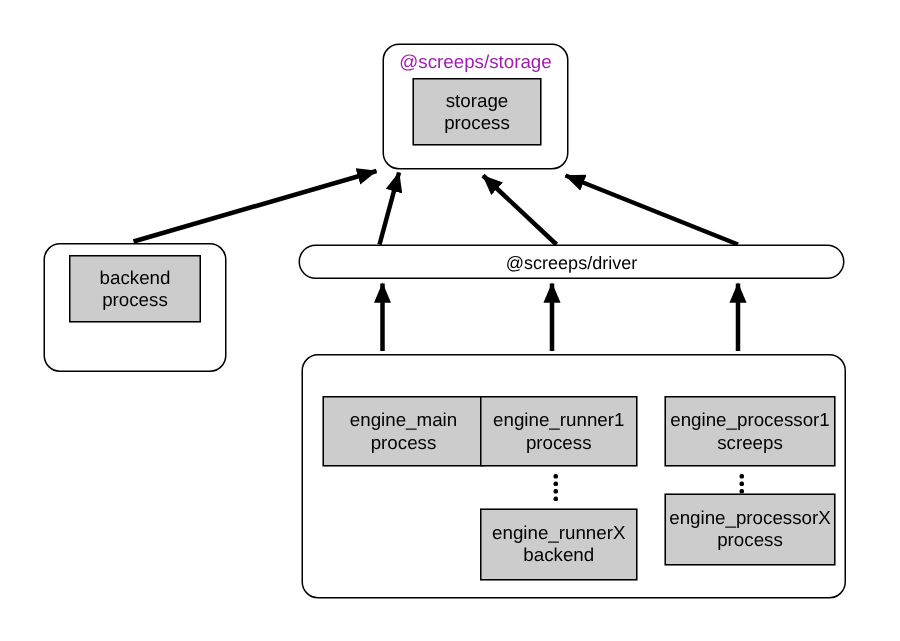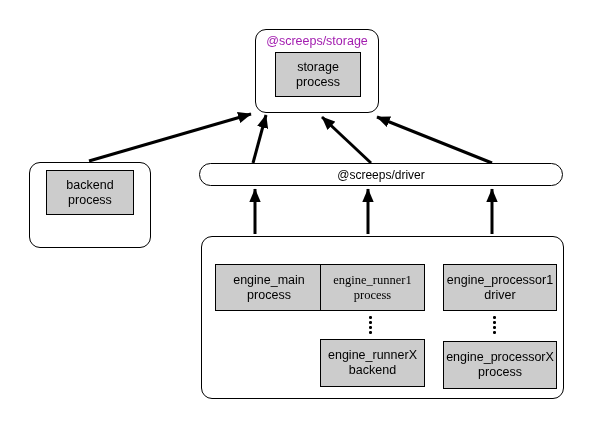--- a/index.html
+++ b/index.html
@@ -113,39 +113,39 @@
 
   <div class="pill" style="left:199px; top:163px; width:364px; height:23px;">
     <span>@screeps/driver</span>
   </div>
 
   <div class="node" style="left:201px; top:236px; width:363px; height:163px;">
 
     <div class="process-box" style="left:13px; top:27px; width:108px; height:47px;">engine_main
 process</div>
 
-    <div class="process-box" style="left:118px; top:27px; width:105px; height:47px;font-family:Liberation Serif, serif;">engine_runner1
+    <div class="process-box" style="left:118px; top:27px; width:105px; height:47px;">engine_runner1
 process</div>
 
     <div class="process-box" style="left:241px; top:27px; width:114px; height:47px;">engine_processor1
-driver</div>
+screeps</div>
 
     <div class="dots" style="left:167px; top:79px;">
       <i></i>
         <i></i>
         <i></i>
         <i></i>
     </div>
     <div class="dots" style="left:291px; top:79px;">
       <i></i>
         <i></i>
         <i></i>
         <i></i>
     </div>
 
     <div class="process-box" style="left:118px; top:102px; width:105px; height:48px;">engine_runnerX
 backend</div>
 
-    <div class="process-box" style="left:241px; top:104px; width:114px; height:48px;">engine_processorX
+    <div class="process-box" style="left:241px; top:92px; width:114px; height:48px;">engine_processorX
 process</div>
   </div>
 
 </div>
 
 </body></html>

